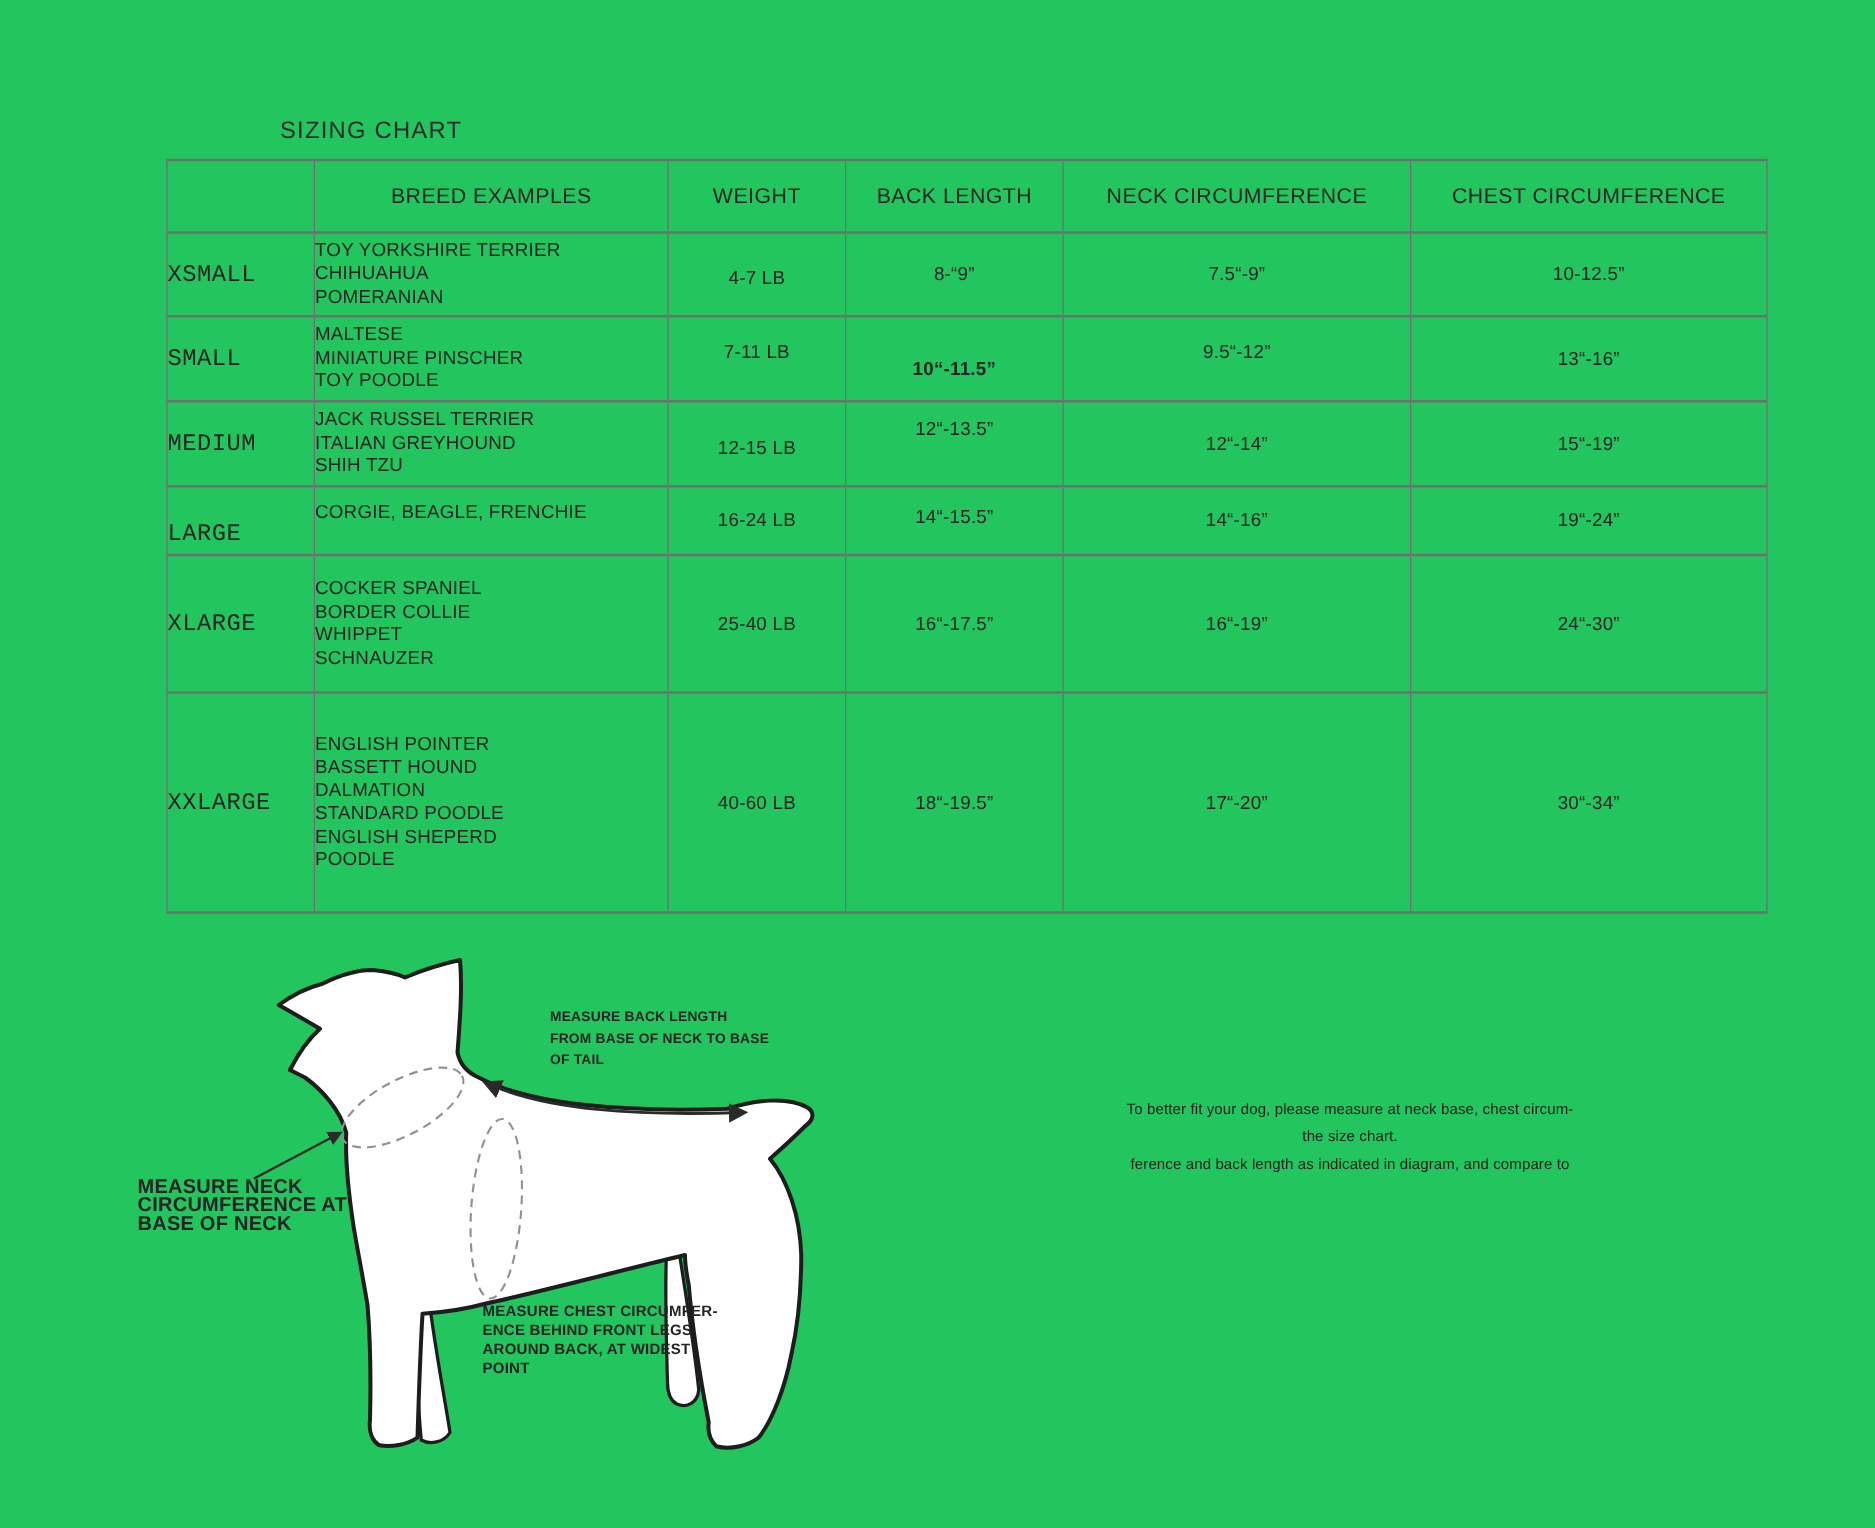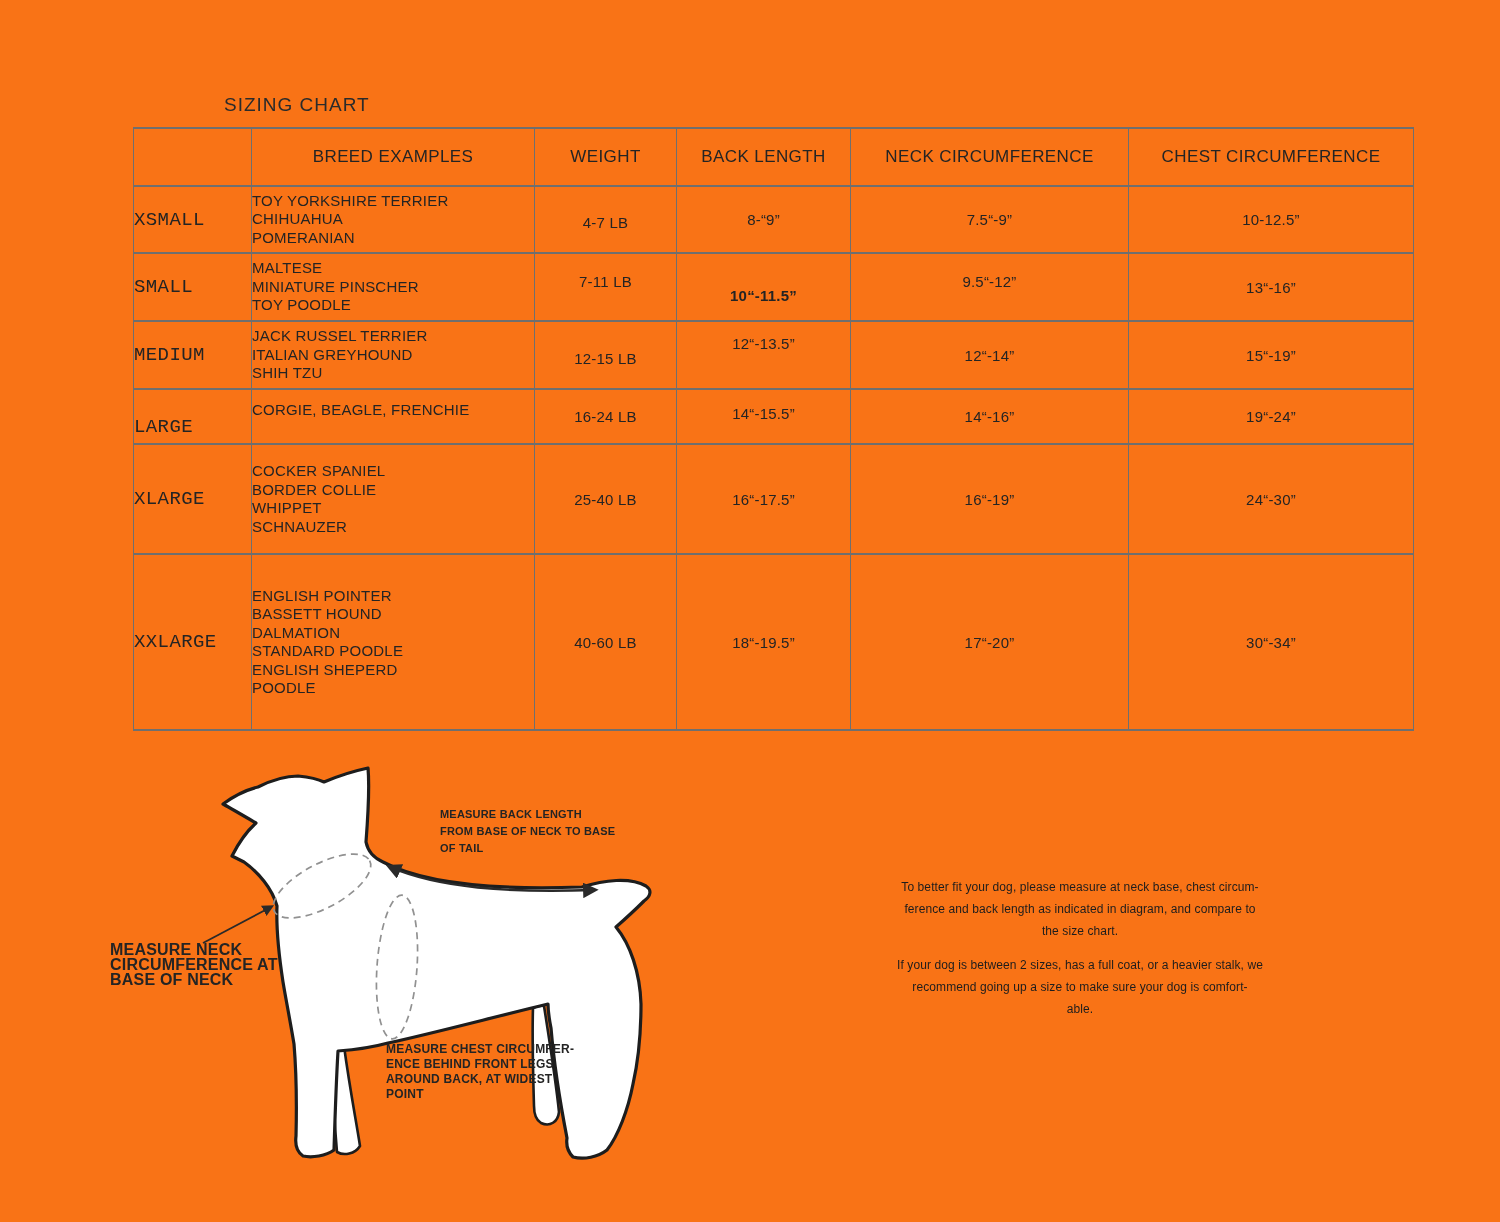--- a/index.html
+++ b/index.html
@@ -1,17 +1,17 @@
 <!DOCTYPE html>
 <html><head>
 <meta charset="utf-8">
 <style>
   html,body{margin:0;padding:0;background:#ffffff;}
   #canvas{
-    position:relative;width:1500px;height:1222px;background:#f97316;overflow:hidden;
+    position:relative;width:1500px;height:1222px;background:#22c55e;overflow:hidden;
     font-family:"Liberation Sans",sans-serif;color:#232323;
   }
   .title{
     position:absolute;left:224px;top:94px;font-size:19px;letter-spacing:1px;color:#2b2b2b;
   }
   table.sizing{
     position:absolute;left:133px;top:127px;width:1280px;border-collapse:collapse;table-layout:fixed;
   }
   table.sizing td{
     border:1px solid #6f6f6f;border-top-width:2px;border-bottom-width:2px;
@@ -213,23 +213,18 @@
   <div class="ann ann-chest">
     <div>MEASURE CHEST CIRCUMFER-</div>
     <div>ENCE BEHIND FRONT LEGS</div>
     <div>AROUND BACK, AT WIDEST</div>
     <div>POINT</div>
   </div>
 
   <div class="notes">
     <div class="p1">
       <div>To better fit your dog, please measure at neck base, chest circum-</div>
+      <div>the size chart.</div>
       <div>ference and back length as indicated in diagram, and compare to</div>
-      <div>the size chart.</div>
     </div>
-    <div class="p2">
-      <div>If your dog is between 2 sizes, has a full coat, or a heavier stalk, we</div>
-      <div>recommend going up a size to make sure your dog is comfort-</div>
-      <div>able.</div>
-    </div>
   </div>
 
 </div>
 
 </body></html>

